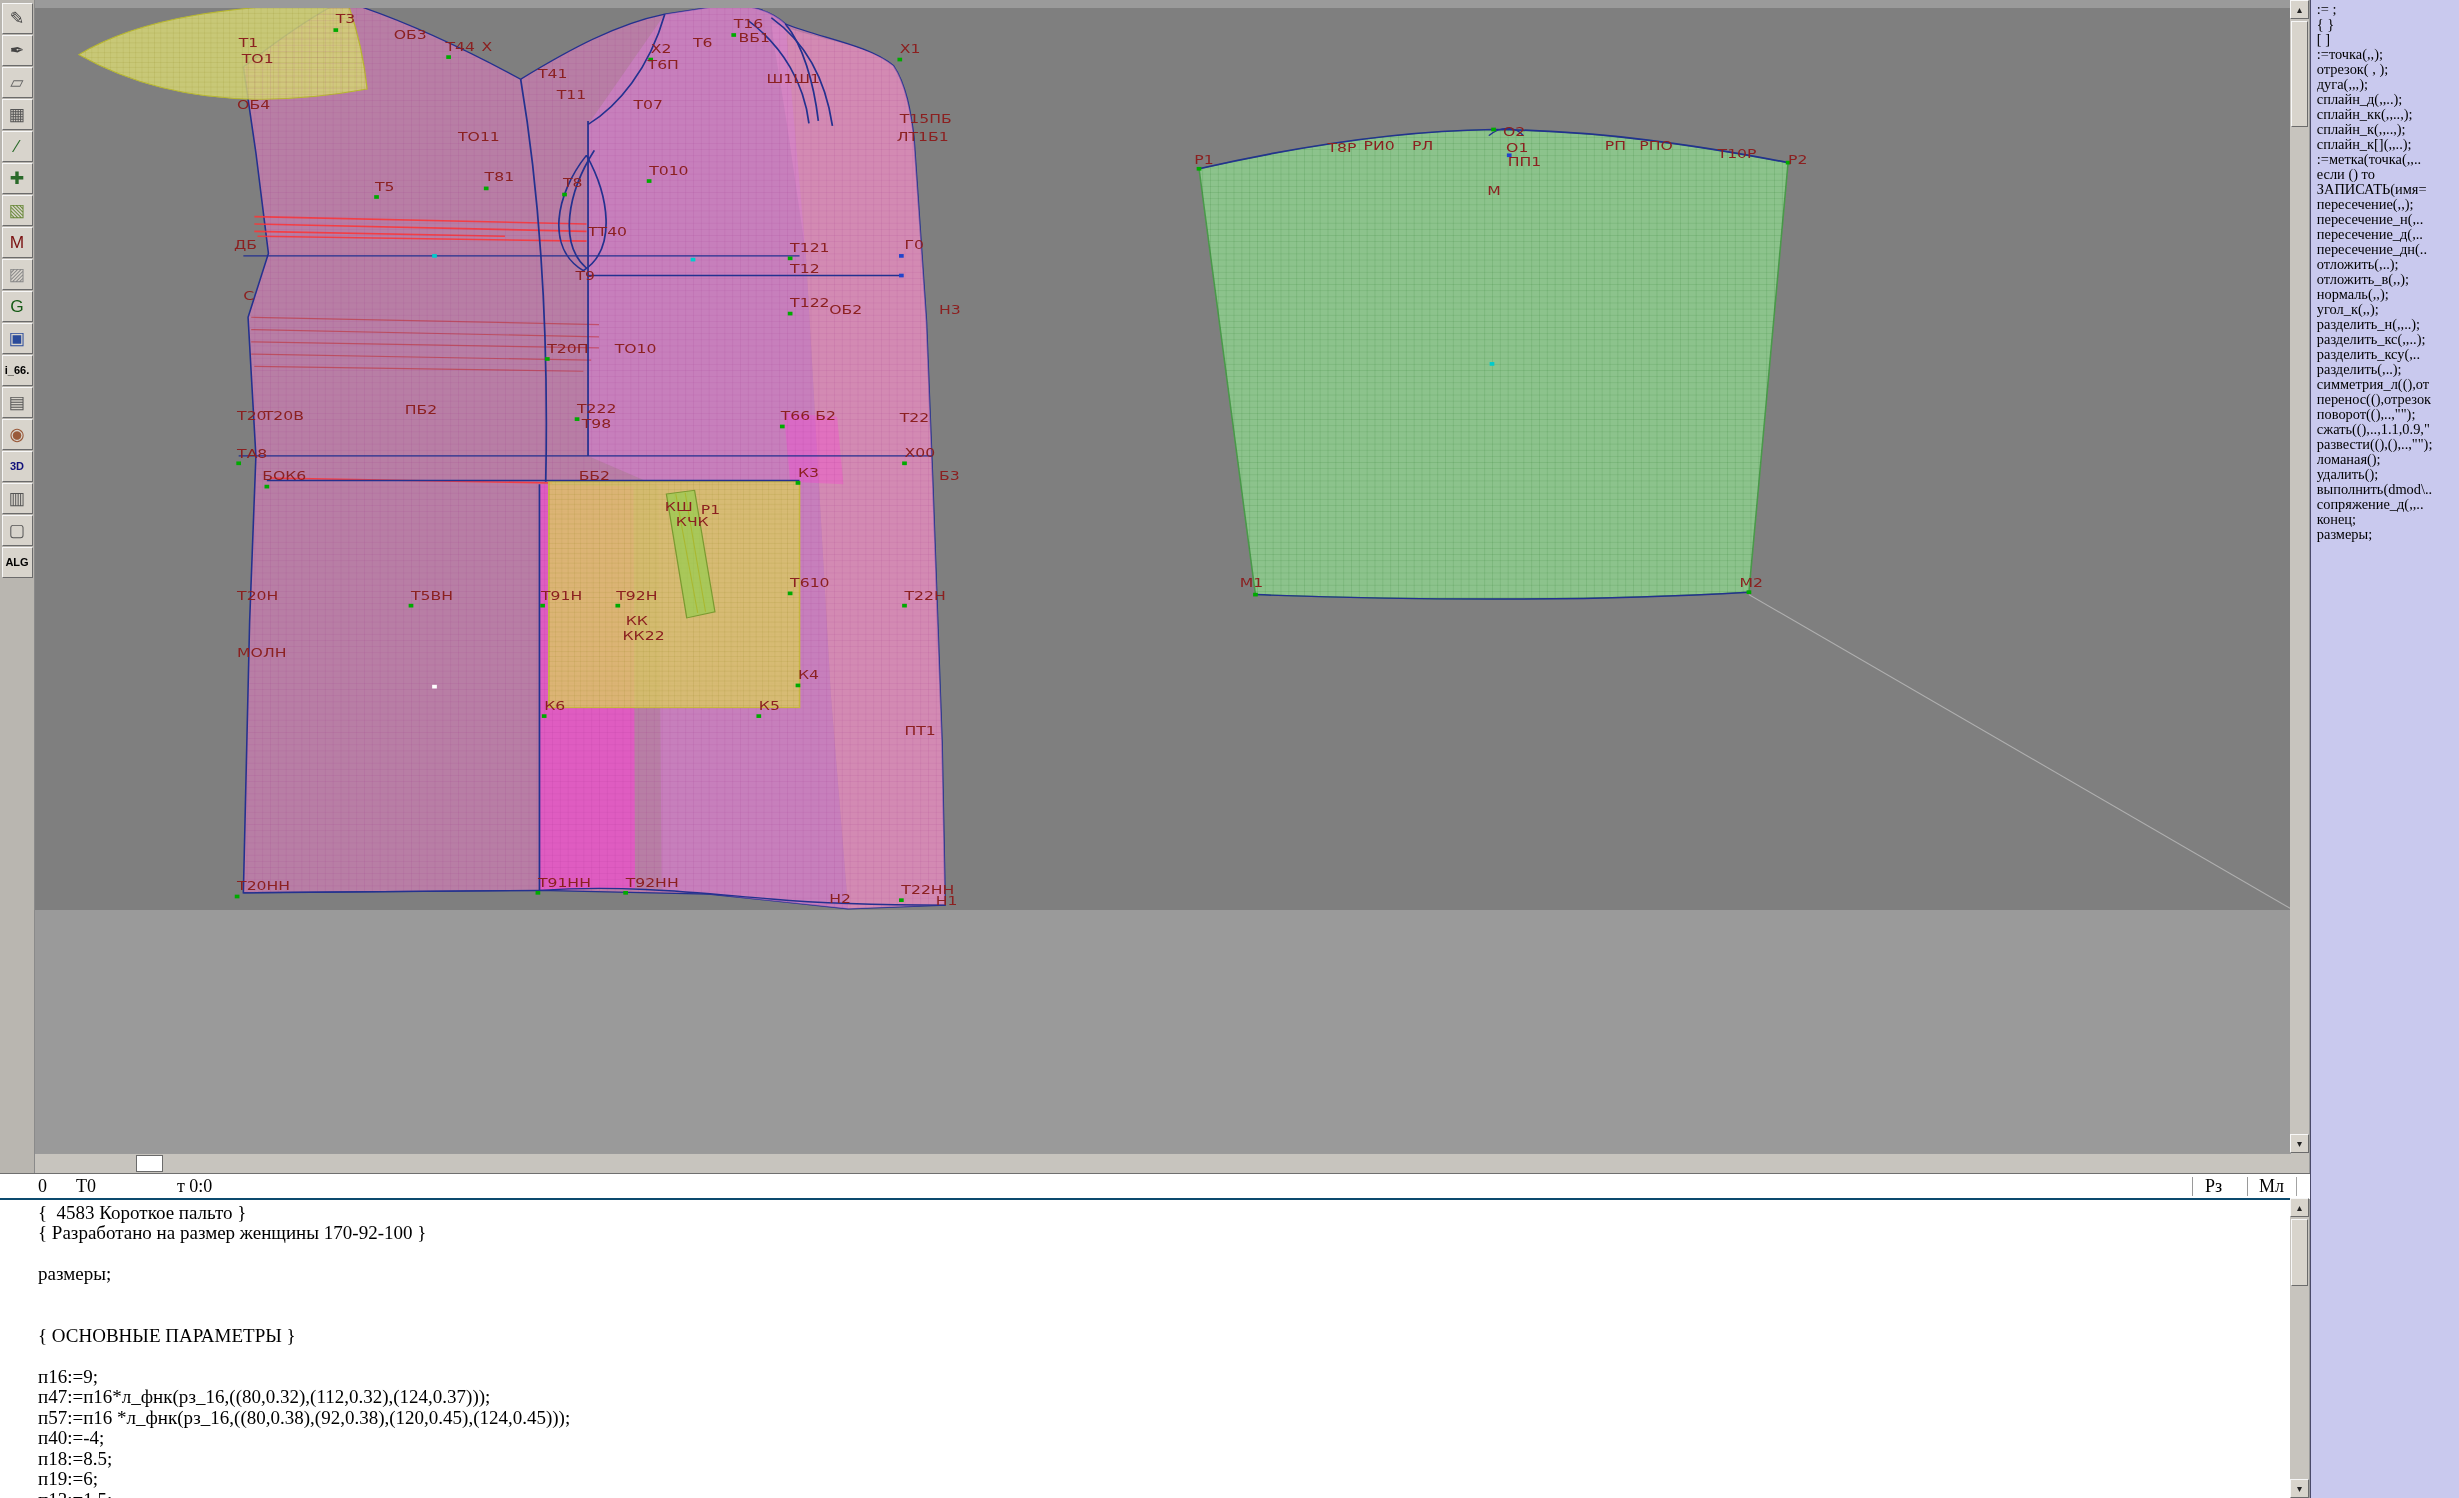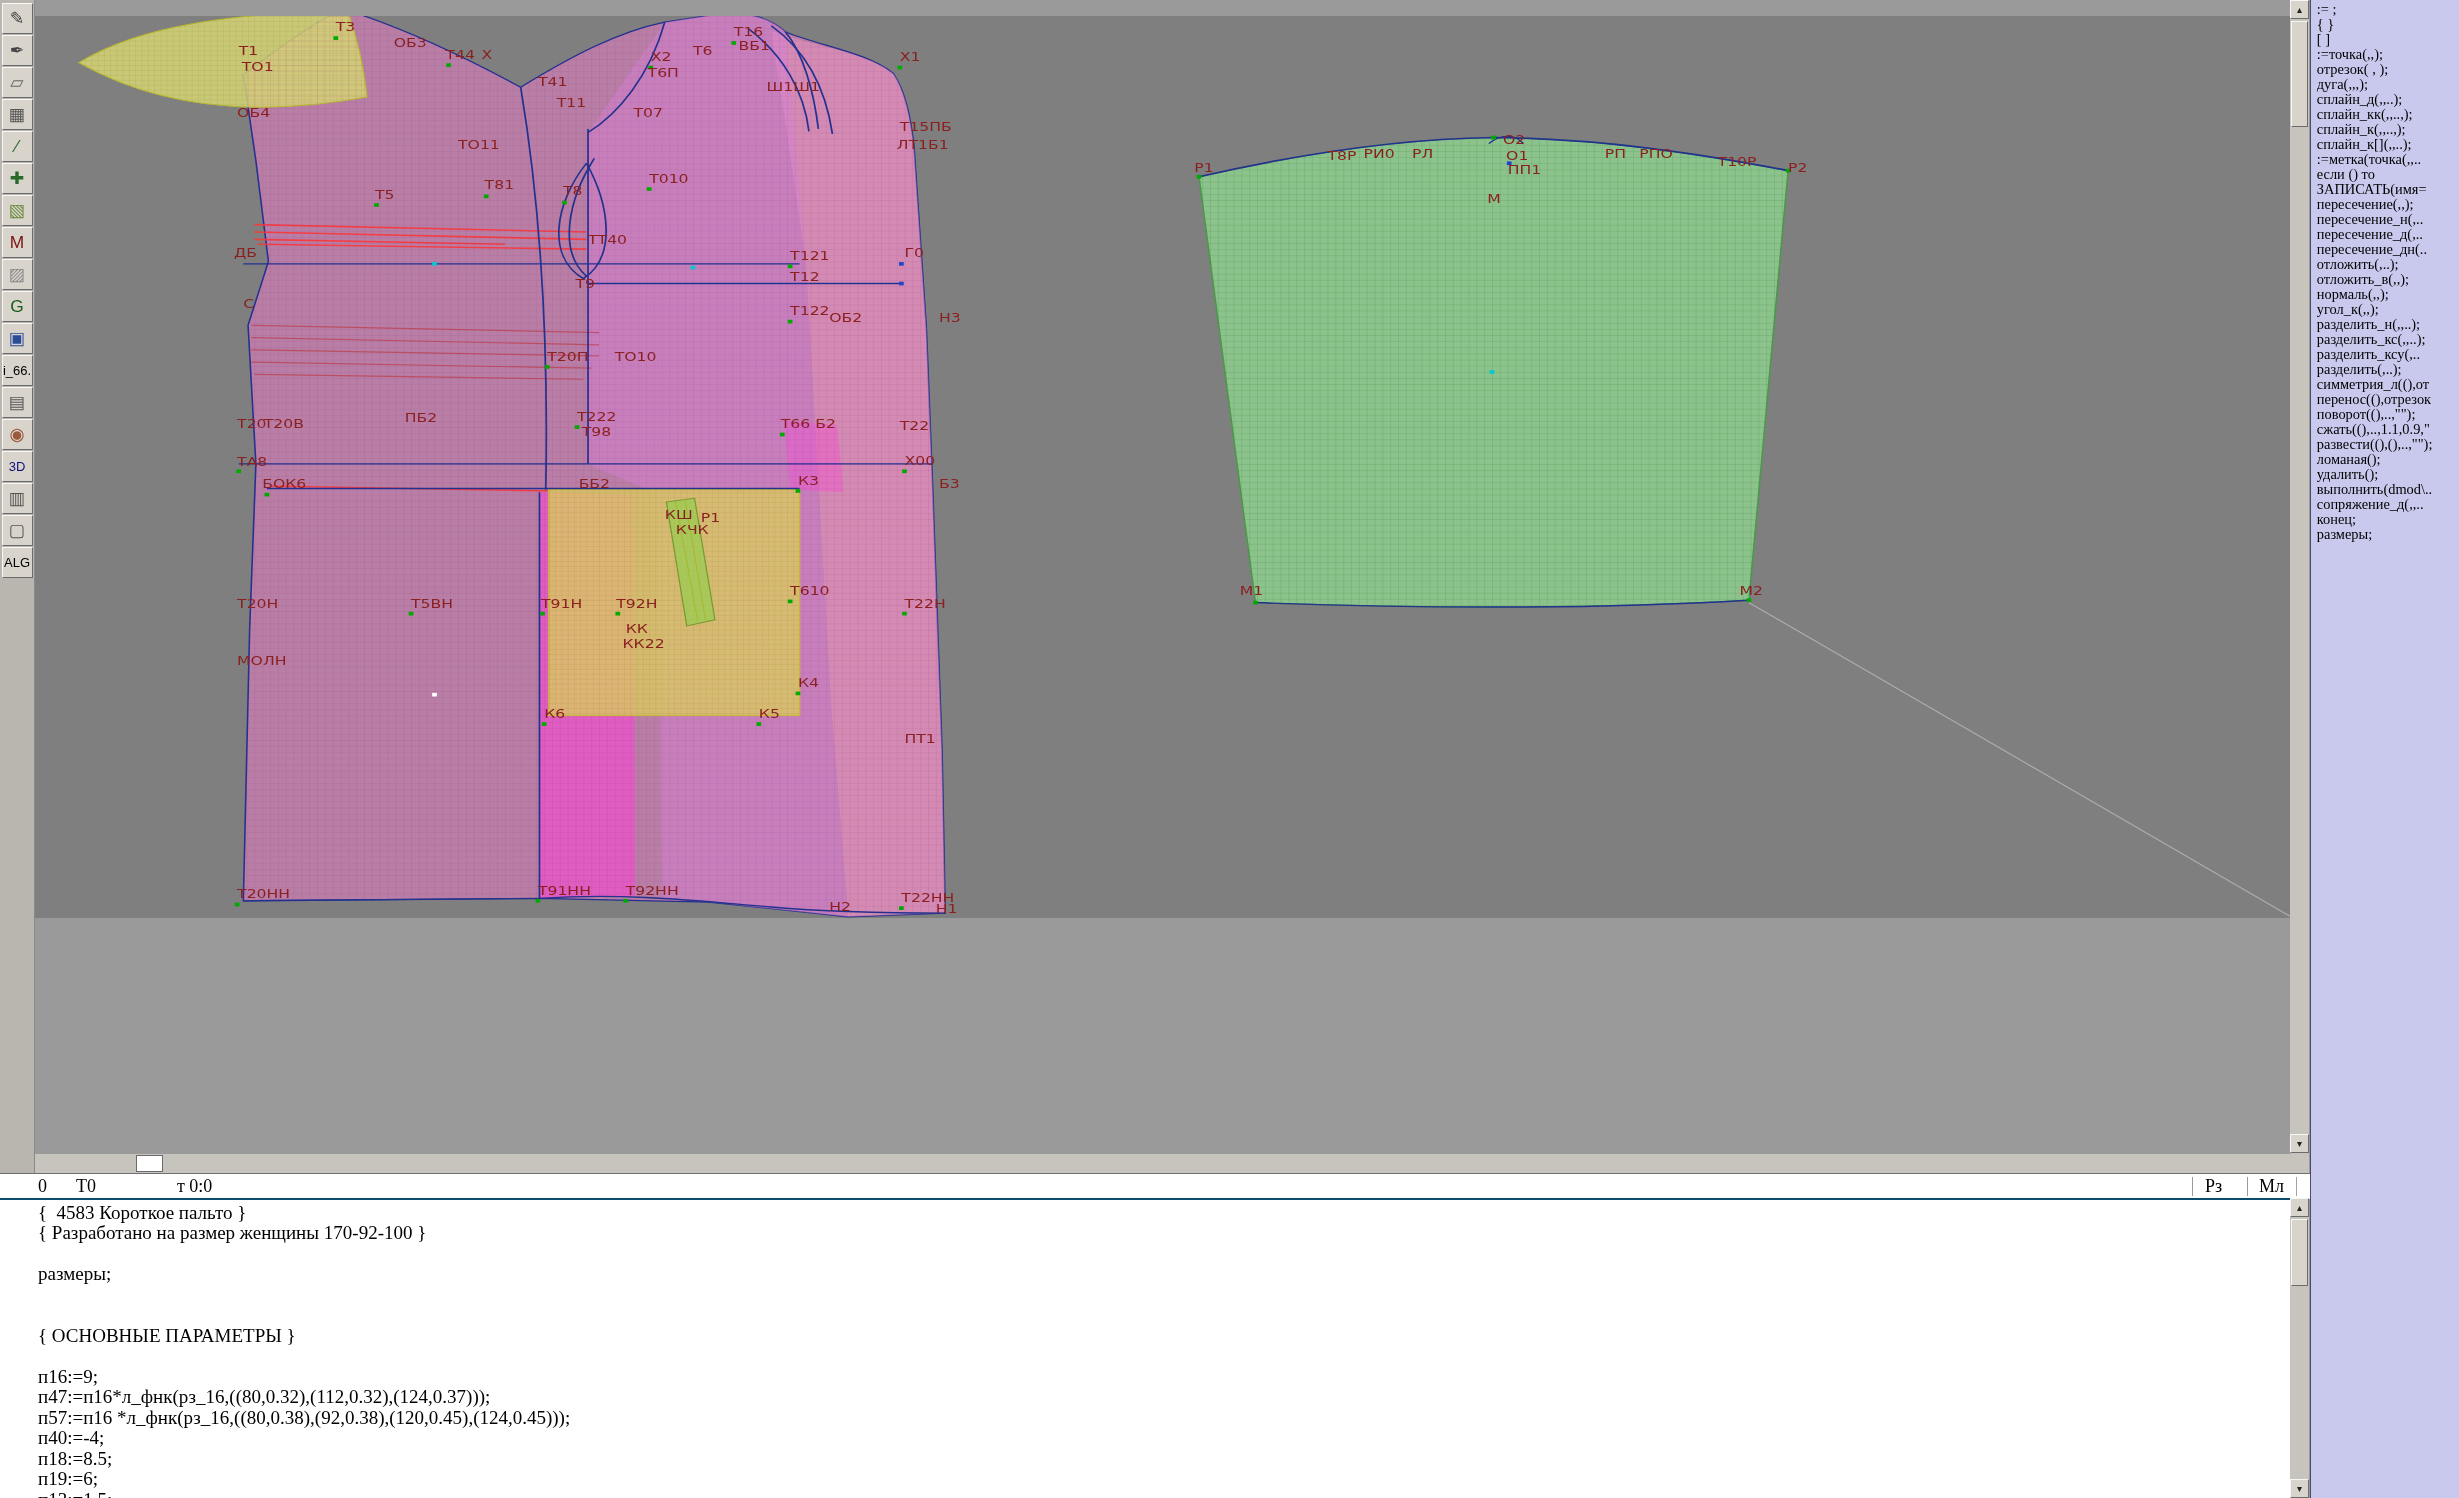--- a/index.html
+++ b/index.html
@@ -6,24 +6,24 @@
   body{font-family:"Liberation Sans",sans-serif;background:#6f6f6f;}
   #screen{position:relative;width:2459px;height:1499px;overflow:hidden;background:#9a9a9a;}
 
   
   .toolbar{position:absolute;left:0;top:0;width:35px;height:1173px;background:#b9b6b0;
     box-sizing:border-box;padding-top:1.9px;border-right:1px solid #8a8a8a;}
   .tool-btn{width:31px;height:31px;margin:1px auto;background:#d8d4cc;border:1px solid;
     border-color:#f7f7f7 #6b6b6b #6b6b6b #f7f7f7;display:flex;align-items:center;justify-content:center;
     font-size:17.3px;color:#333;box-sizing:border-box;cursor:pointer;overflow:hidden;}
   .tool-btn span{pointer-events:none;}
-  .tool-btn .txt{font-size:13px;font-weight:normal;letter-spacing:0;}
-
-  
-  .canvas{position:absolute;left:35px;top:16px;width:2256px;height:902px;background:var(--bg-canvas);overflow:hidden;}
+  .tool-btn .txt{font-size:11px;font-weight:bold;letter-spacing:0;}
+
+  
+  .canvas{position:absolute;left:35px;top:8px;width:2256px;height:902px;background:var(--bg-canvas);overflow:hidden;}
   .canvas svg{display:block;width:100%;height:100%;}
 
   
   .vscroll{position:absolute;left:2290px;top:0;width:19px;height:1173px;background:#c7c4be;}
   .codescroll{position:absolute;left:2290px;top:1198px;width:19px;height:301px;background:#c7c4be;}
   .hscroll{position:absolute;left:35px;top:1153px;width:2256px;height:20px;background:#c7c4be;border-top:1px solid #9b9b9b;}
   .scroll-btn{position:absolute;left:0;width:19px;height:19px;background:#d8d4cc;border:1px solid;
     border-color:#f7f7f7 #6b6b6b #6b6b6b #f7f7f7;box-sizing:border-box;display:flex;align-items:center;
     justify-content:center;font-size:8.6px;color:#222;cursor:pointer;}
   .thumb-v{position:absolute;left:1px;width:17.3px;background:#d8d4cc;border:1px solid;

